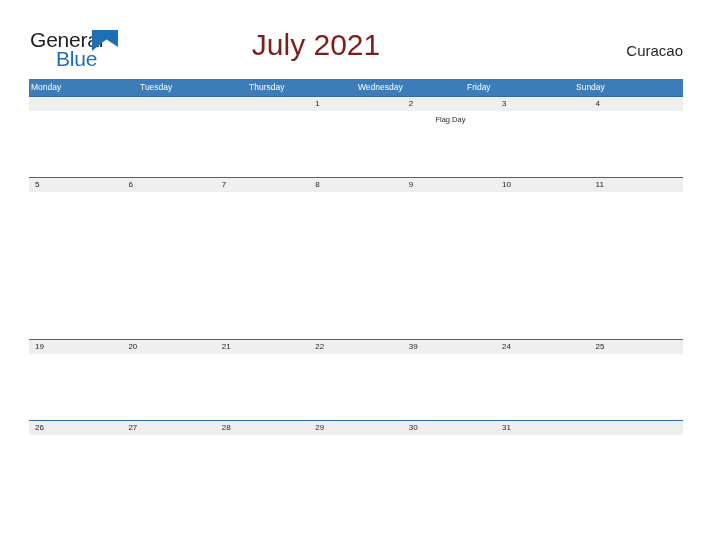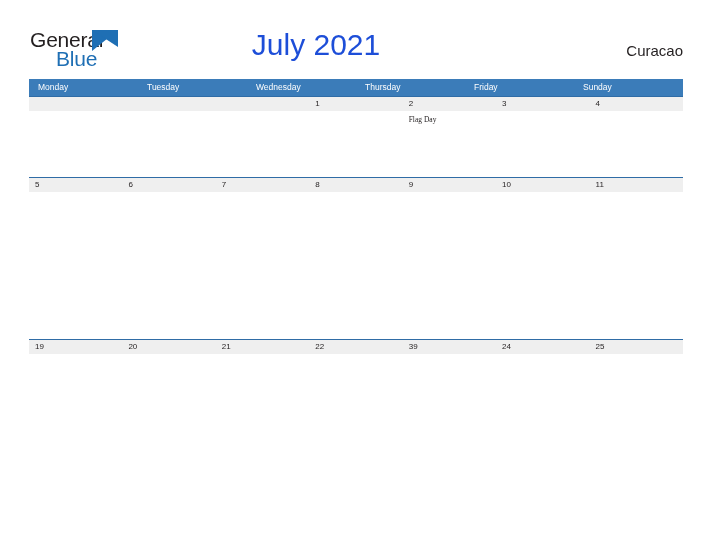--- a/index.html
+++ b/index.html
@@ -65,21 +65,21 @@
   }
   .logo-flag svg { display: block; }
 
   .cal-title {
     position: absolute;
     left: 0;
     top: 28px;
     width: 632px;
     text-align: center;
     font-size: 30px;
-    color: #1d4ed8;
+    color: #7f1d1d;
     font-family: "Liberation Sans", sans-serif;
     letter-spacing: 0px;
   }
 
   .country-title {
     position: absolute;
     right: 29px;
     top: 42px;
     font-size: 15px;
     color: #231f20;
@@ -98,21 +98,21 @@
     display: flex;
     width: 100%;
     height: 17px;
     background: #3b7cb9;
   }
   .weekday {
     flex: 1 1 0;
     color: #ffffff;
     font-size: 8.5px;
     line-height: 17px;
-    padding-left: 9px;
+    padding-left: 2px;
     font-family: "Liberation Sans", sans-serif;
     white-space: nowrap;
     overflow: hidden;
   }
 
   .week {
     position: relative;
     width: 100%;
     height: 81px;
   }
@@ -140,22 +140,23 @@
     background: #ffffff;
   }
   .daycell-body {
     flex: 1 1 0;
     padding: 4px 4px 0 6px;
   }
   .event {
     font-size: 7.5px;
     line-height: 10px;
     color: #231f20;
-    font-family: Liberation Serif, serif;
+    font-family: Liberation Sans, sans-serif;
     white-space: nowrap;
+    text-align: center;
   }
 </style>
 </head>
 <body>
 
 <div class="page">
 
   <div class="header">
 
     <div class="logo">
@@ -173,22 +174,22 @@
 
     <div class="country-title">Curacao</div>
 
   </div>
 
   <div class="calendar">
 
     <div class="weekdays">
       <div class="weekday">Monday</div>
       <div class="weekday">Tuesday</div>
+      <div class="weekday">Thursday</div>
       <div class="weekday">Wednesday</div>
-      <div class="weekday">Thursday</div>
       <div class="weekday">Friday</div>
       <div class="weekday">Sunday</div>
     </div>
 
     <div class="week">
       <div class="week-dates">
         <div class="daycell-num"></div>
         <div class="daycell-num"></div>
         <div class="daycell-num"></div>
         <div class="daycell-num">1</div>
@@ -256,16 +257,36 @@
         <div class="daycell-body"></div>
         <div class="daycell-body"></div>
         <div class="daycell-body"></div>
         <div class="daycell-body"></div>
         <div class="daycell-body"></div>
         <div class="daycell-body"></div>
         <div class="daycell-body"></div>
       </div>
     </div>
 
+    <div class="week">
+      <div class="week-dates">
+        <div class="daycell-num">26</div>
+        <div class="daycell-num">27</div>
+        <div class="daycell-num">28</div>
+        <div class="daycell-num">29</div>
+        <div class="daycell-num">30</div>
+        <div class="daycell-num">31</div>
+        <div class="daycell-num"></div>
+      </div>
+      <div class="week-body">
+        <div class="daycell-body"></div>
+        <div class="daycell-body"></div>
+        <div class="daycell-body"></div>
+        <div class="daycell-body"></div>
+        <div class="daycell-body"></div>
+        <div class="daycell-body"></div>
+        <div class="daycell-body"></div>
+      </div>
+    </div>
 
   </div>
 
 </div>
 
 </body></html>

